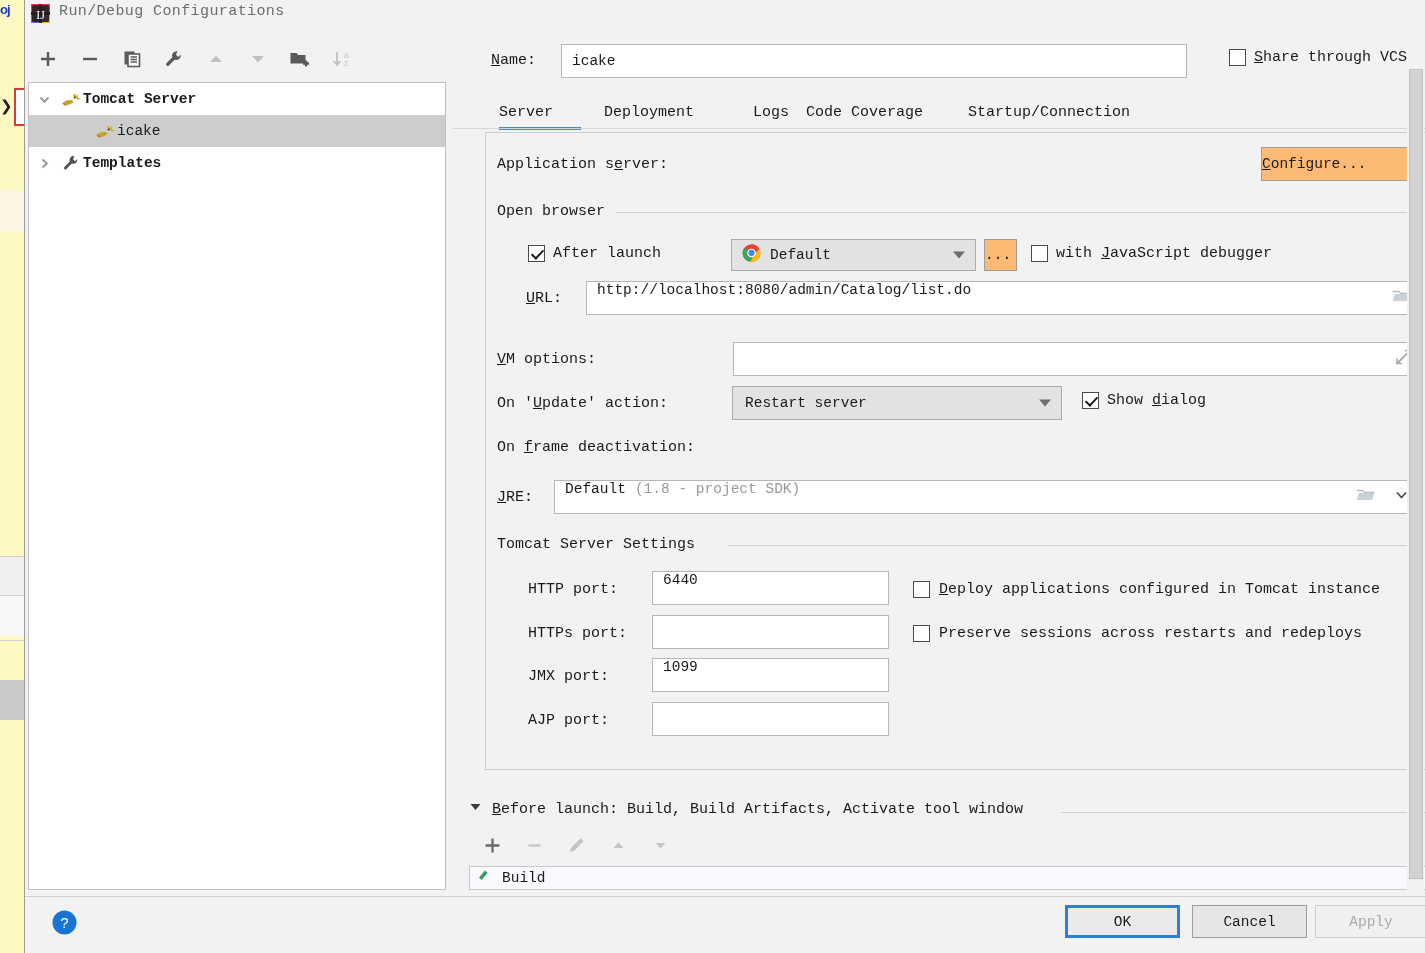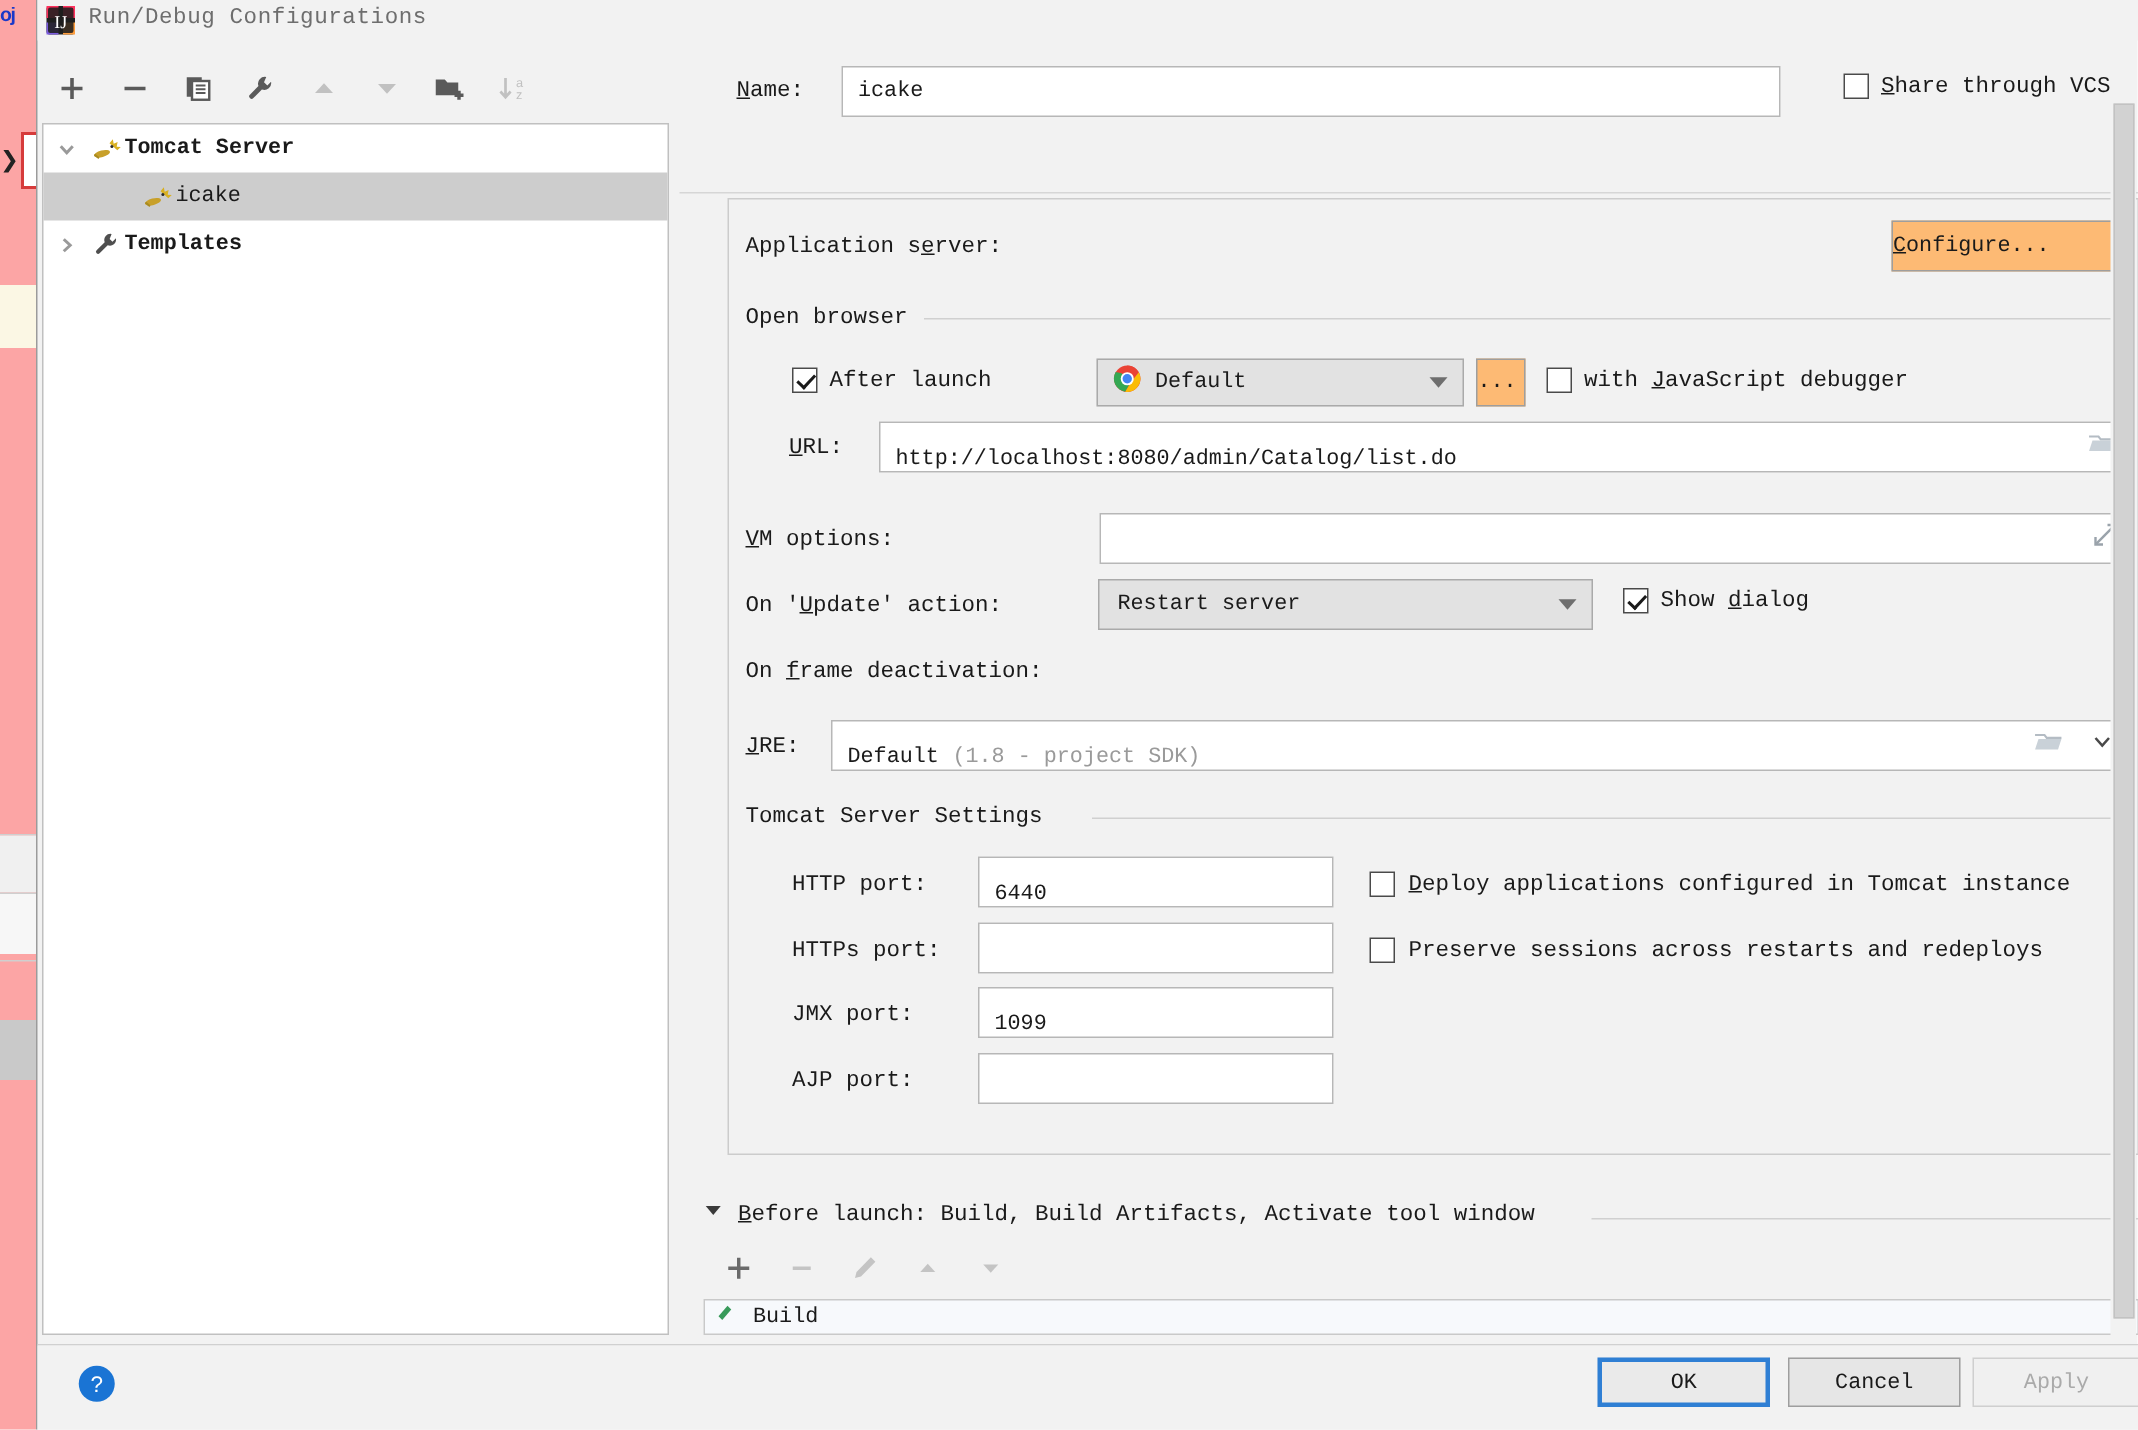--- a/index.html
+++ b/index.html
@@ -8,21 +8,21 @@
     overflow: hidden;
     background: #ffffff;
     font-family: "Liberation Mono", "DejaVu Sans Mono", monospace;
     font-size: 14.5px;
     color: #1a1a1a;
     -webkit-font-smoothing: antialiased;
   }
   
   #bg-sliver {
     position: absolute; left: 0; top: 0; width: 24px; height: 953px;
-    background: #fca5a5;
+    background: #fef9c3;
   }
   #bg-sliver .bluetext {
     position: absolute; left: 0; top: 2px; font-size: 13px;
     color: #1b39c9; font-family: "Liberation Sans", sans-serif; font-weight: 600;
     letter-spacing: -1px;
   }
   #bg-sliver .redbox {
     position: absolute; left: 14px; top: 88px; width: 12px; height: 38px;
     border: 2px solid #d63b3b; background: #ffffff; box-sizing: border-box;
   }
@@ -135,21 +135,21 @@
     width:0;height:0;border-left:6px solid transparent;border-right:6px solid transparent;
     border-top:7px solid #6e6e6e;
   }
   .btn {
     position:absolute; background:#fdba74; border:1px solid #9e9e9e;
     box-sizing:border-box; display:flex; align-items:center; justify-content:flex-start;
     font-size:14.5px; color:#1a1a1a;
   }
   .txt {
     position:absolute; background:#ffffff; border:1px solid #b7b7b7;
-    box-sizing:border-box; display:flex; align-items:flex-end; padding-left:10px;
+    box-sizing:border-box; display:flex; align-items:flex-start; padding-left:10px;
     font-size:14.5px;
   }
   .group-line { position:absolute; height:1px; background:#d0d0d0; }
 
   .folder-ico { width: 19px; height: 15px; }
 
   #before-launch { position:absolute; left: 8px; top: 800px; width: 965px; }
   #bl-header { position:absolute; left:8px; top:0px; display:flex; align-items:center; font-size:15px; }
   #bl-line { position:absolute; left:600px; top:12px; width:365px; height:1px; background:#d0d0d0; }
   #bl-toolbar { position:absolute; left:10px; top:28px; width:220px; height:34px; }
@@ -319,20 +319,38 @@
       <span id="name-label"><span class="u">N</span>ame:</span>
       <div id="name-input">
         <span>icake</span>
       </div>
       <div id="share-wrap">
         <span class="cb"></span>
         <span style="margin-left:8px; font-size:15px;"><span class="u">S</span>hare through VCS</span>
       </div>
     </div>
 
+    <div id="tabs">
+      <div class="tab" style="left:38px">
+          <span>Server</span>
+        </div>
+      <div class="tab" style="left:143px">
+          <span>Deployment</span>
+        </div>
+      <div class="tab" style="left:292px">
+          <span>Logs</span>
+        </div>
+      <div class="tab" style="left:345px">
+          <span>Code Coverage</span>
+        </div>
+      <div class="tab" style="left:507px">
+          <span>Startup/Connection</span>
+        </div>
+      <div id="tab-underline"></div>
+    </div>
     <div id="tabs-baseline"></div>
 
     <div id="panel">
 
       <span class="lbl" style="left:11px; top:23px;">Application s<span class="u">e</span>rver:</span>
       <div class="btn" style="left:775px; top:14px; width:163px; height:34px;">
         <span><span class="u">C</span>onfigure...</span>
       </div>
 
       <span class="lbl" style="left:11px; top:70px;"><span>Open browser</span></span>

